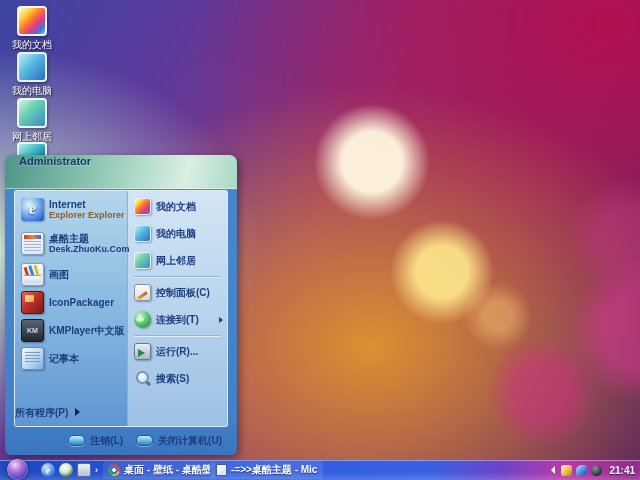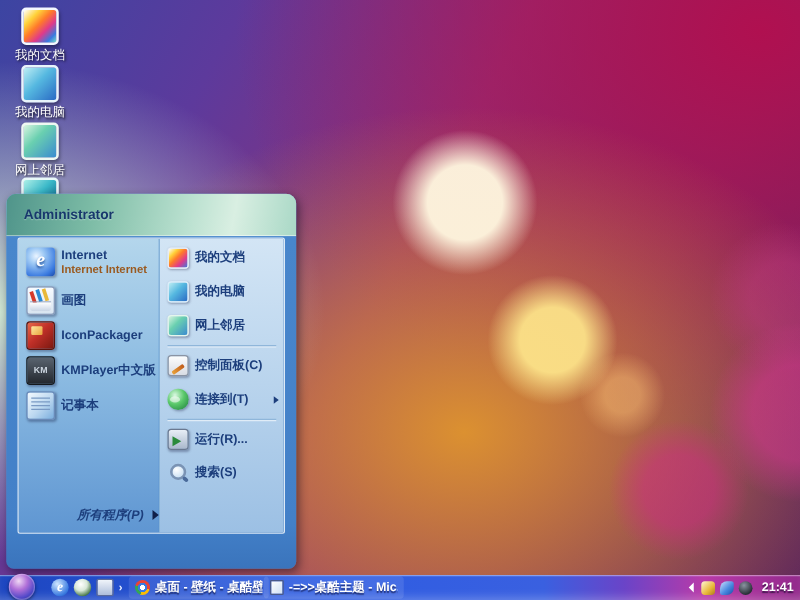--- a/index.html
+++ b/index.html
@@ -34,21 +34,21 @@
   
   .start-menu{
     position:absolute;left:5px;top:155px;width:232px;height:300px;
     border-radius:8px 8px 6px 6px;
     background:linear-gradient(180deg,#74aee2 0%,#4886cc 12%,#4380c8 88%,#3a74bc 100%);
     box-shadow:2px 3px 8px rgba(0,0,20,.45);
   }
   .sm-header{
     position:absolute;left:0;top:0;right:0;height:34px;border-radius:8px 8px 0 0;
     background:linear-gradient(100deg,#4f948a 0%,#7dbcA6 30%,#b9e0cf 62%,#d9efe2 78%,#a9d8c6 100%);
-    display:flex;align-items:center;padding-left:14px;box-sizing:border-box;
+    display:flex;padding-left:14px;box-sizing:border-box;
     border-bottom:1px solid rgba(255,255,255,.45);
   }
   .sm-user{font-size:11px;font-weight:bold;color:#17386c;text-shadow:0 1px 1px rgba(255,255,255,.35);}
   .sm-columns{
     position:absolute;left:9px;right:9px;top:35px;bottom:28px;
     display:flex;border:1px solid #dce9f6;border-radius:2px;overflow:hidden;
     box-shadow:0 1px 3px rgba(0,20,60,.25) inset;
   }
   .sm-left{
     width:112px;box-sizing:border-box;
@@ -66,21 +66,21 @@
   .t1{font-size:10px;font-weight:bold;color:#1c3e7c;line-height:11px;white-space:nowrap;}
   .t2{font-size:9px;font-weight:bold;line-height:10px;white-space:nowrap;}
   .row2{height:34px;}
   .row1{height:28px;}
   .mi24{width:23px;height:23px;border-radius:3px;}
   .mi18{width:17px;height:17px;border-radius:3px;}
   .sep{height:1px;margin:2px 6px;background:#8fb6da;box-shadow:0 1px 0 rgba(255,255,255,.6);}
   .submenu-arrow{margin-left:auto;width:0;height:0;border-left:4px solid #1c3e7c;border-top:3px solid transparent;border-bottom:3px solid transparent;}
   .all-programs{
     position:absolute;left:0;right:0;bottom:4px;height:20px;
-    display:flex;align-items:center;justify-content:flex-end;gap:7px;cursor:pointer;font-style:italic;
+    display:flex;align-items:center;justify-content:flex-start;gap:7px;cursor:pointer;
   }
   .all-programs .t1{font-size:10px;}
   .ap-arrow{width:0;height:0;border-left:5px solid #10204a;border-top:4px solid transparent;border-bottom:4px solid transparent;}
   .sm-footer{
     position:absolute;left:0;right:0;bottom:3px;height:24px;
     display:flex;align-items:center;justify-content:flex-end;gap:13px;padding-right:15px;
   }
   .sm-foot-item{display:flex;align-items:center;gap:5px;cursor:pointer;}
   .sm-foot-item .pill{
     width:15px;height:9px;border-radius:5px;
@@ -177,21 +177,28 @@
       <span class="sm-user">Administrator</span>
     </div>
 
     <div class="sm-columns">
 
       <div class="sm-left">
         <div class="sm-item row2">
           <div class="mi mi24 mi-ie"></div>
           <div class="txt">
             <div class="t1">Internet</div>
-            <div class="t2" style="color:#9a5a20;">Internet Internet</div>
+            <div class="t2" style="color:#9a5a20;">Explorer Explorer</div>
+          </div>
+        </div>
+        <div class="sm-item row2">
+          <div class="mi mi24 mi-zhuoku"></div>
+          <div class="txt">
+            <div class="t1">桌酷主题</div>
+            <div class="t2" style="color:#1c3e7c;">Desk.ZhuoKu.Com</div>
           </div>
         </div>
         <div class="sm-item row1">
           <div class="mi mi24 mi-paint"></div>
           <div class="txt">
               <div class="t1">画图</div>
             </div>
         </div>
         <div class="sm-item row1">
           <div class="mi mi24 mi-iconpk"></div>
@@ -259,20 +266,30 @@
         </div>
         <div class="sm-item" style="height:27px">
           <div class="mi mi18 mi-search"></div>
           <div class="txt">
               <div class="t1">搜索(S)</div>
             </div>
         </div>
       </div>
     </div>
 
+    <div class="sm-footer">
+      <div class="sm-foot-item">
+        <div class="pill"></div>
+        <span class="t1">注销(L)</span>
+      </div>
+      <div class="sm-foot-item">
+        <div class="pill"></div>
+        <span class="t1">关闭计算机(U)</span>
+      </div>
+    </div>
   </div>
 
   <div class="taskbar">
     <div class="start-orb"></div>
     <div class="ql ql-ie"></div>
     <div class="ql ql-round"></div>
     <div class="ql ql-win"></div>
     <div class="ql ql-more">›</div>
 
     <div class="taskbtn tb1">

